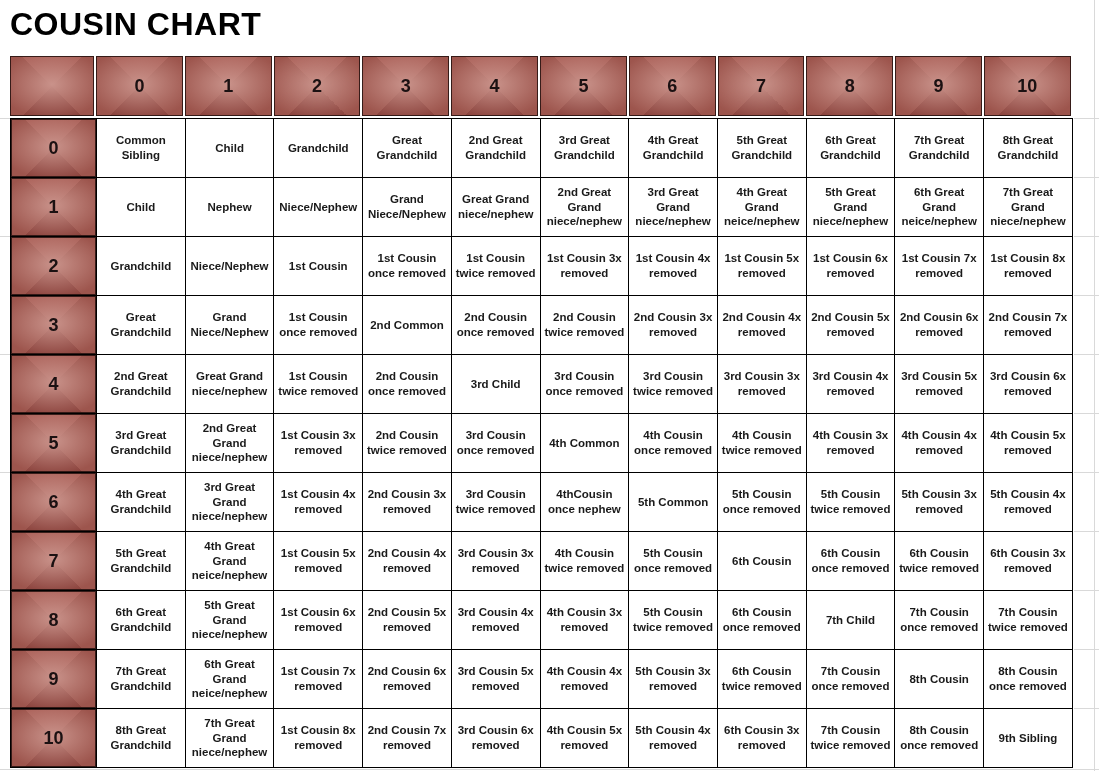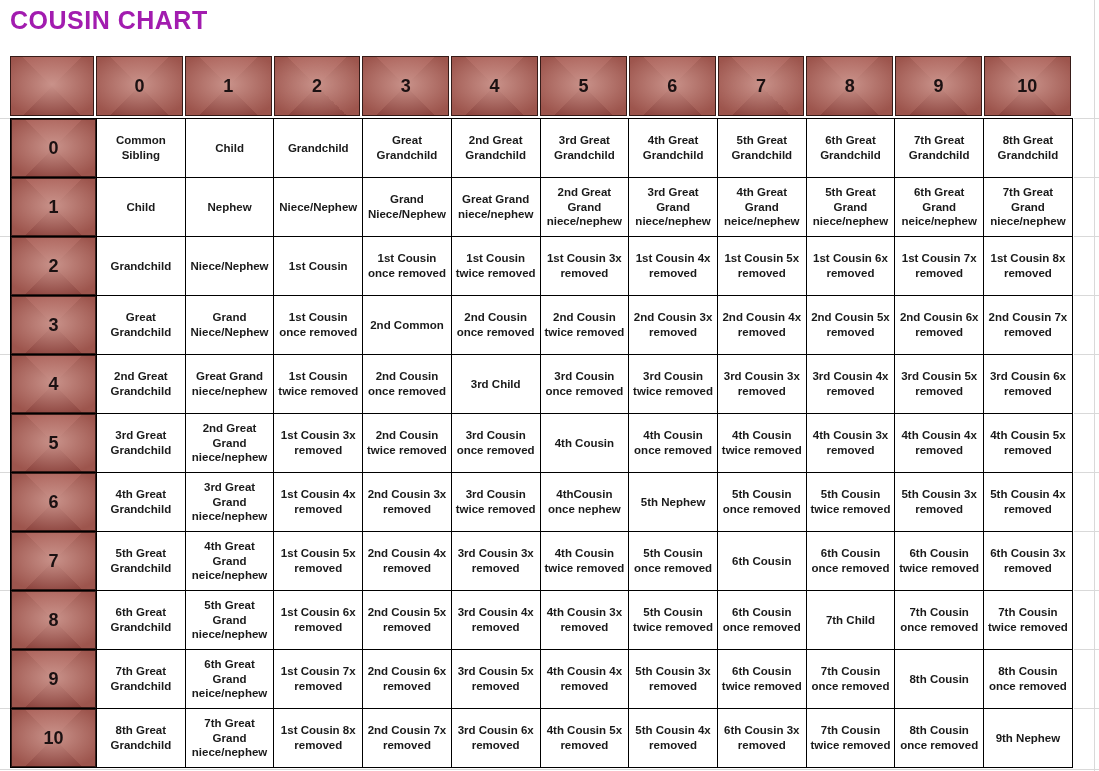--- a/index.html
+++ b/index.html
@@ -1,20 +1,20 @@
 <!DOCTYPE html>
 <html><head>
 <meta charset="utf-8">
 <style>
   html,body{margin:0;padding:0;background:#ffffff;}
   body{width:1099px;height:771px;overflow:hidden;font-family:"Liberation Sans",sans-serif;}
   .page{position:relative;width:1099px;height:771px;background:#ffffff;}
   .title{
     position:absolute;left:10px;top:6px;
-    font-size:25px;font-weight:bold;color:#a21caf;letter-spacing:0.5px;
+    font-size:32px;font-weight:bold;color:#000000;letter-spacing:0.5px;
     white-space:nowrap;
   }
   .chart{position:absolute;left:10px;top:56px;}
   
   .bevel{
     background:
       radial-gradient(ellipse 80% 74% at 50% 47%, #c9928a 0%, rgba(201,146,138,0) 78%),
       conic-gradient(from 45deg at 50% 50%,
         #9d554d 0deg 90deg,
         #8d453f 90deg 180deg,
@@ -146,36 +146,36 @@
             <td>3rd Cousin 5x removed</td>
             <td>3rd Cousin 6x removed</td>
           </tr>
           <tr>
             <th class="rowhead bevel">5</th>
             <td>3rd Great Grandchild</td>
             <td>2nd Great Grand niece/nephew</td>
             <td>1st Cousin 3x removed</td>
             <td>2nd Cousin twice removed</td>
             <td>3rd Cousin once removed</td>
-            <td>4th Cousin</td>
+            <td>4th Common</td>
             <td>4th Cousin once removed</td>
             <td>4th Cousin twice removed</td>
             <td>4th Cousin 3x removed</td>
             <td>4th Cousin 4x removed</td>
             <td>4th Cousin 5x removed</td>
           </tr>
           <tr>
             <th class="rowhead bevel">6</th>
             <td>4th Great Grandchild</td>
             <td>3rd Great Grand niece/nephew</td>
             <td>1st Cousin 4x removed</td>
             <td>2nd Cousin 3x removed</td>
             <td>3rd Cousin twice removed</td>
             <td>4thCousin once nephew</td>
-            <td>5th Nephew</td>
+            <td>5th Common</td>
             <td>5th Cousin once removed</td>
             <td>5th Cousin twice removed</td>
             <td>5th Cousin 3x removed</td>
             <td>5th Cousin 4x removed</td>
           </tr>
           <tr>
             <th class="rowhead bevel">7</th>
             <td>5th Great Grandchild</td>
             <td>4th Great Grand neice/nephew</td>
             <td>1st Cousin 5x removed</td>
@@ -221,21 +221,21 @@
             <td>8th Great Grandchild</td>
             <td>7th Great Grand niece/nephew</td>
             <td>1st Cousin 8x removed</td>
             <td>2nd Cousin 7x removed</td>
             <td>3rd Cousin 6x removed</td>
             <td>4th Cousin 5x removed</td>
             <td>5th Cousin 4x removed</td>
             <td>6th Cousin 3x removed</td>
             <td>7th Cousin twice removed</td>
             <td>8th Cousin once removed</td>
-            <td>9th Nephew</td>
+            <td>9th Sibling</td>
           </tr>
         </tbody>
     </table>
   </div>
 
   <div>
 
   <div class="gl" style="left: 0px; top: 118px; width: 10px; height: 1px;"></div>
       <div class="gl" style="left: 0px; top: 236px; width: 10px; height: 1px;"></div>
       <div class="gl" style="left: 0px; top: 354px; width: 10px; height: 1px;"></div>

